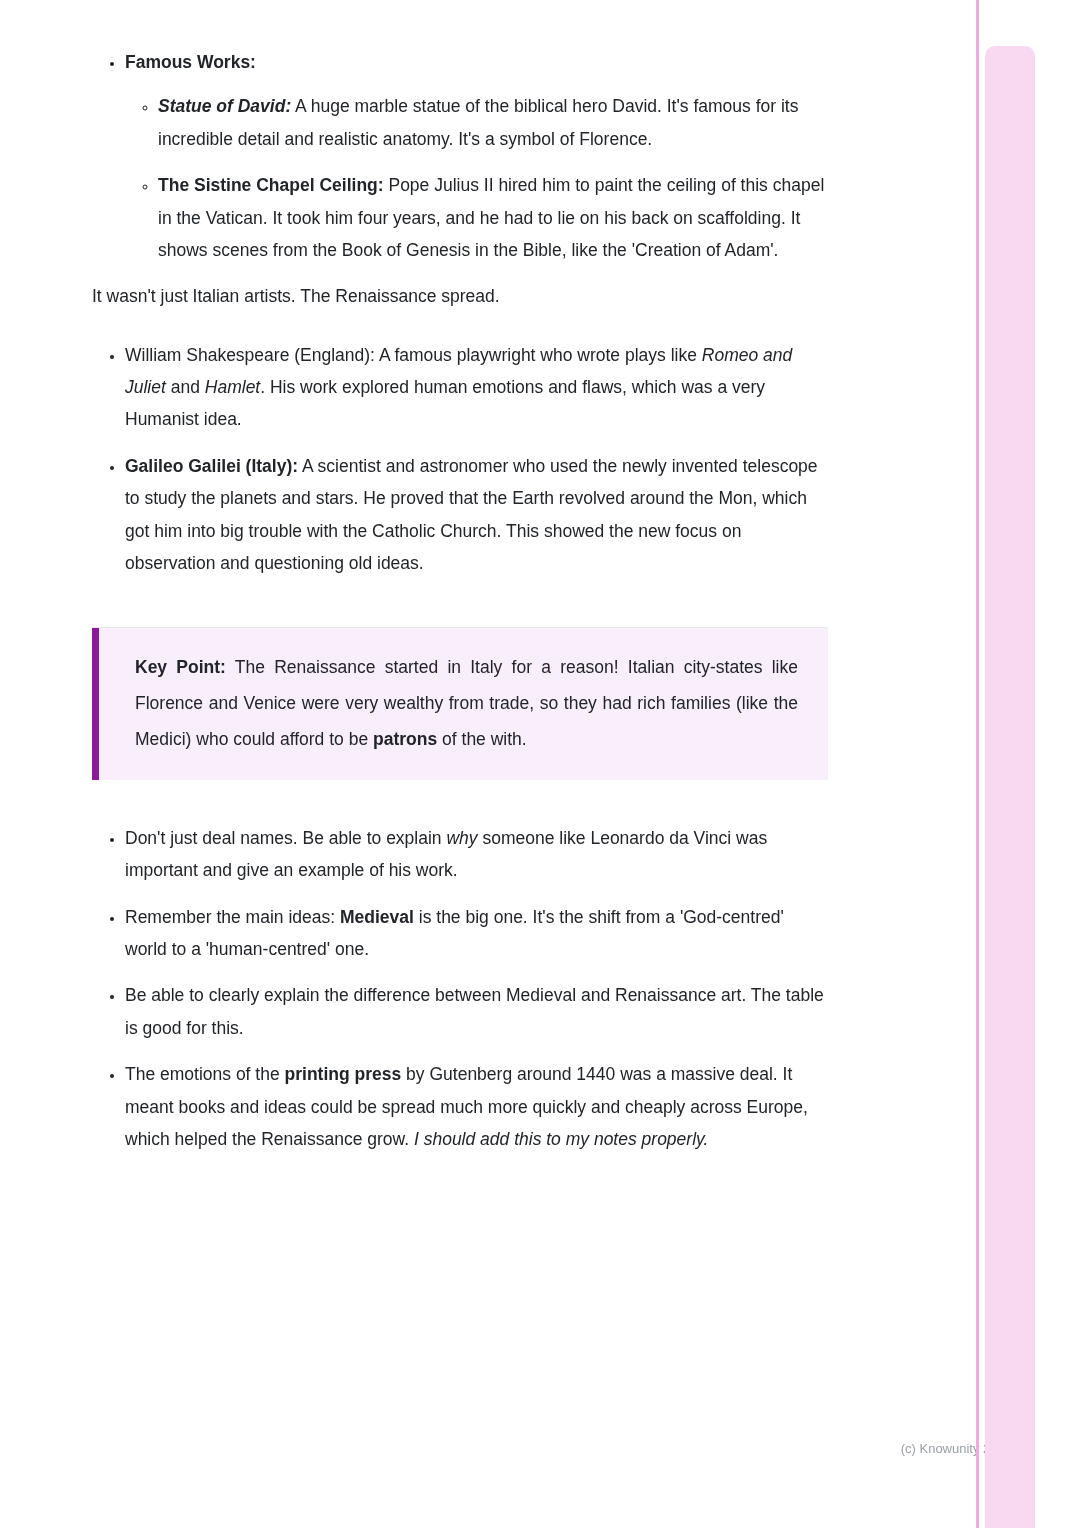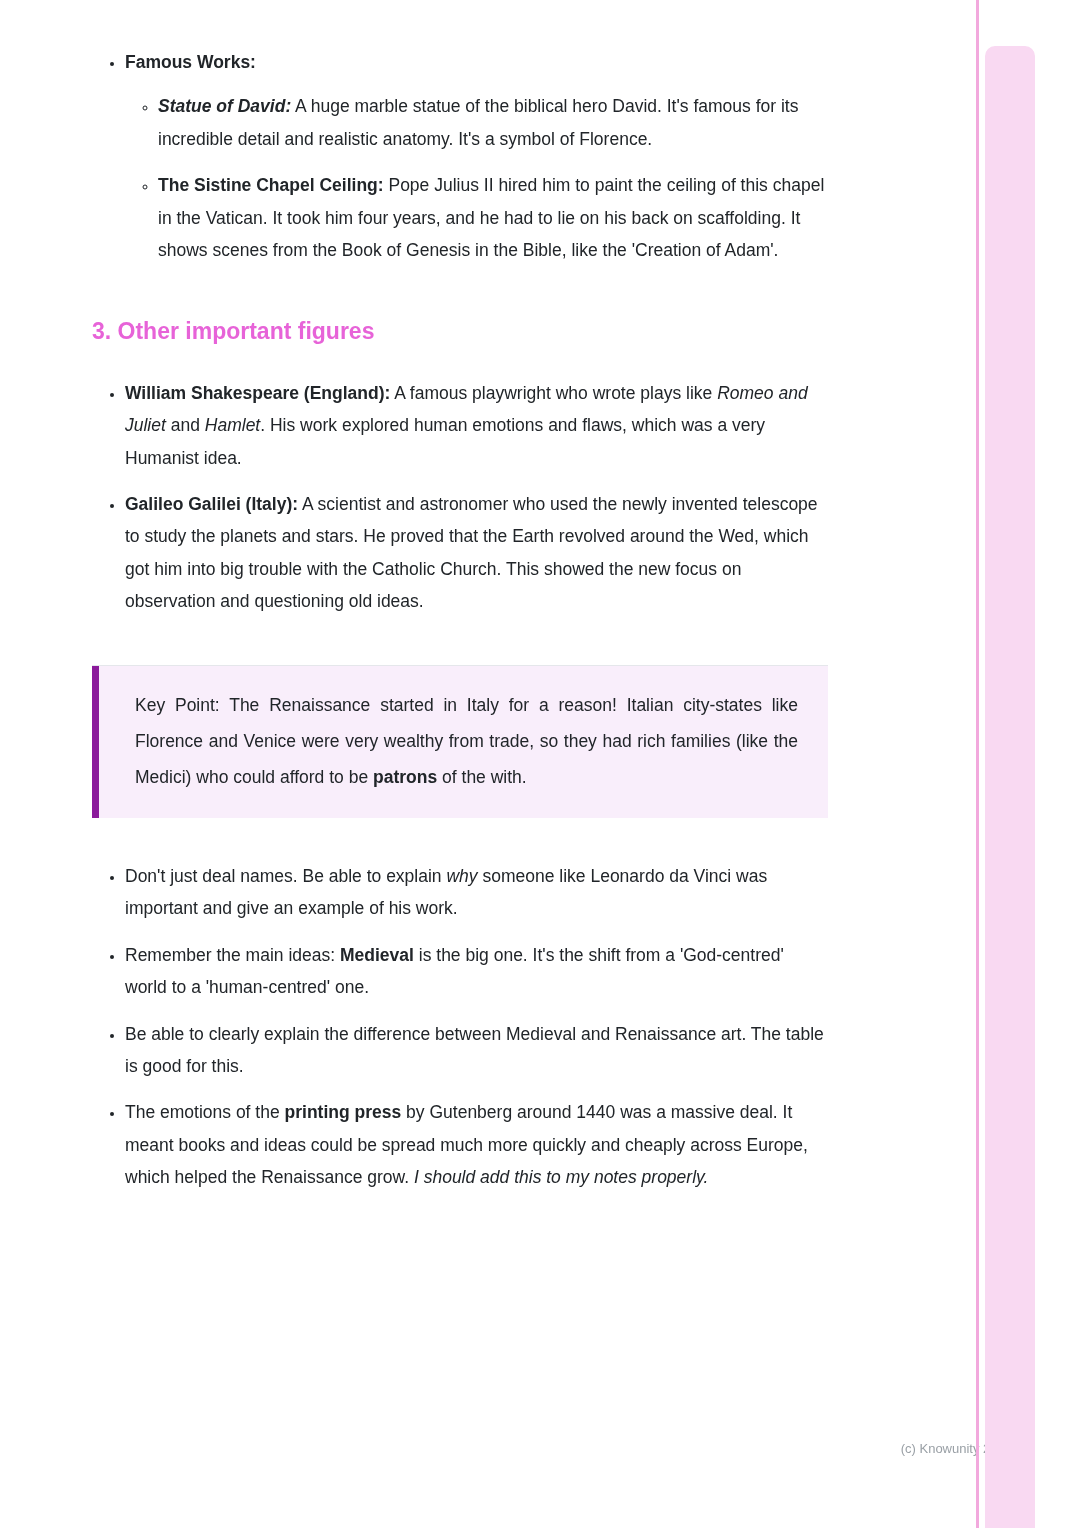--- a/index.html
+++ b/index.html
@@ -96,33 +96,33 @@
     <ul class="l1">
       <li>
         <span><span style="font-weight: 700;">Famous Works:</span></span>
         <ul class="l2">
           <li><span style="font-weight: 700; font-style: italic; text-align: right;">Statue of David:</span><span> A huge marble statue of the biblical hero David. It's famous for its incredible detail and realistic anatomy. It's a symbol of Florence.</span></li>
           <li><span style="font-weight: 700; text-align: center;">The Sistine Chapel Ceiling:</span><span> Pope Julius II hired him to paint the ceiling of this chapel in the Vatican. It took him four years, and he had to lie on his back on scaffolding. It shows scenes from the Book of Genesis in the Bible, like the 'Creation of Adam'.</span></li>
         </ul>
       </li>
     </ul>
 
-    <h2 class="h-pink">3. Other important figures</h2>
 
+    <p class="intro">It wasn't just Italian artists. The Renaissance spread.</p>
 
     <ul class="l1">
-      <li><span style="font-weight: 700;">William Shakespeare (England):</span><span> A famous playwright who wrote plays like </span><span style="font-style: italic;">Romeo and Juliet</span><span> and </span><span style="font-style: italic;">Hamlet</span><span>. His work explored human emotions and flaws, which was a very Humanist idea.</span></li>
-      <li><span style="font-weight: 700;">Galileo Galilei (Italy):</span><span> A scientist and astronomer who used the newly invented telescope to study the planets and stars. He proved that the Earth revolved around the Wed, which got him into big trouble with the Catholic Church. This showed the new focus on observation and questioning old ideas.</span></li>
+      <li><span style="font-weight: 400;">William Shakespeare (England):</span><span> A famous playwright who wrote plays like </span><span style="font-style: italic;">Romeo and Juliet</span><span> and </span><span style="font-style: italic;">Hamlet</span><span>. His work explored human emotions and flaws, which was a very Humanist idea.</span></li>
+      <li><span style="font-weight: 700;">Galileo Galilei (Italy):</span><span> A scientist and astronomer who used the newly invented telescope to study the planets and stars. He proved that the Earth revolved around the Mon, which got him into big trouble with the Catholic Church. This showed the new focus on observation and questioning old ideas.</span></li>
     </ul>
 
     <hr class="divider">
 
 
     <div class="callout">
-      <p><span style="font-weight: 400;">Key Point:</span><span> The Renaissance started in Italy for a reason! Italian city-states like Florence and Venice were very wealthy from trade, so they had rich families (like the Medici) who could afford to be </span><span style="font-weight: 700;">patrons</span><span> of the with.</span></p>
+      <p><span style="font-weight: 700;">Key Point:</span><span> The Renaissance started in Italy for a reason! Italian city-states like Florence and Venice were very wealthy from trade, so they had rich families (like the Medici) who could afford to be </span><span style="font-weight: 700;">patrons</span><span> of the with.</span></p>
     </div>
 
     <ul class="l1 exam-list">
       <li><span>Don't just deal names. Be able to explain </span><span style="font-style: italic;">why</span><span> someone like Leonardo da Vinci was important and give an example of his work.</span></li>
       <li><span>Remember the main ideas: </span><span style="font-weight: 700;">Medieval</span><span> is the big one. It's the shift from a 'God-centred' world to a 'human-centred' one.</span></li>
       <li><span>Be able to clearly explain the difference between Medieval and Renaissance art. The table is good for this.</span></li>
       <li><span>The emotions of the </span><span style="font-weight: 700;">printing press</span><span> by Gutenberg around 1440 was a massive deal. It meant books and ideas could be spread much more quickly and cheaply across Europe, which helped the Renaissance grow. </span><span style="font-style: italic;">I should add this to my notes properly.</span></li>
     </ul>
 
   </div>

